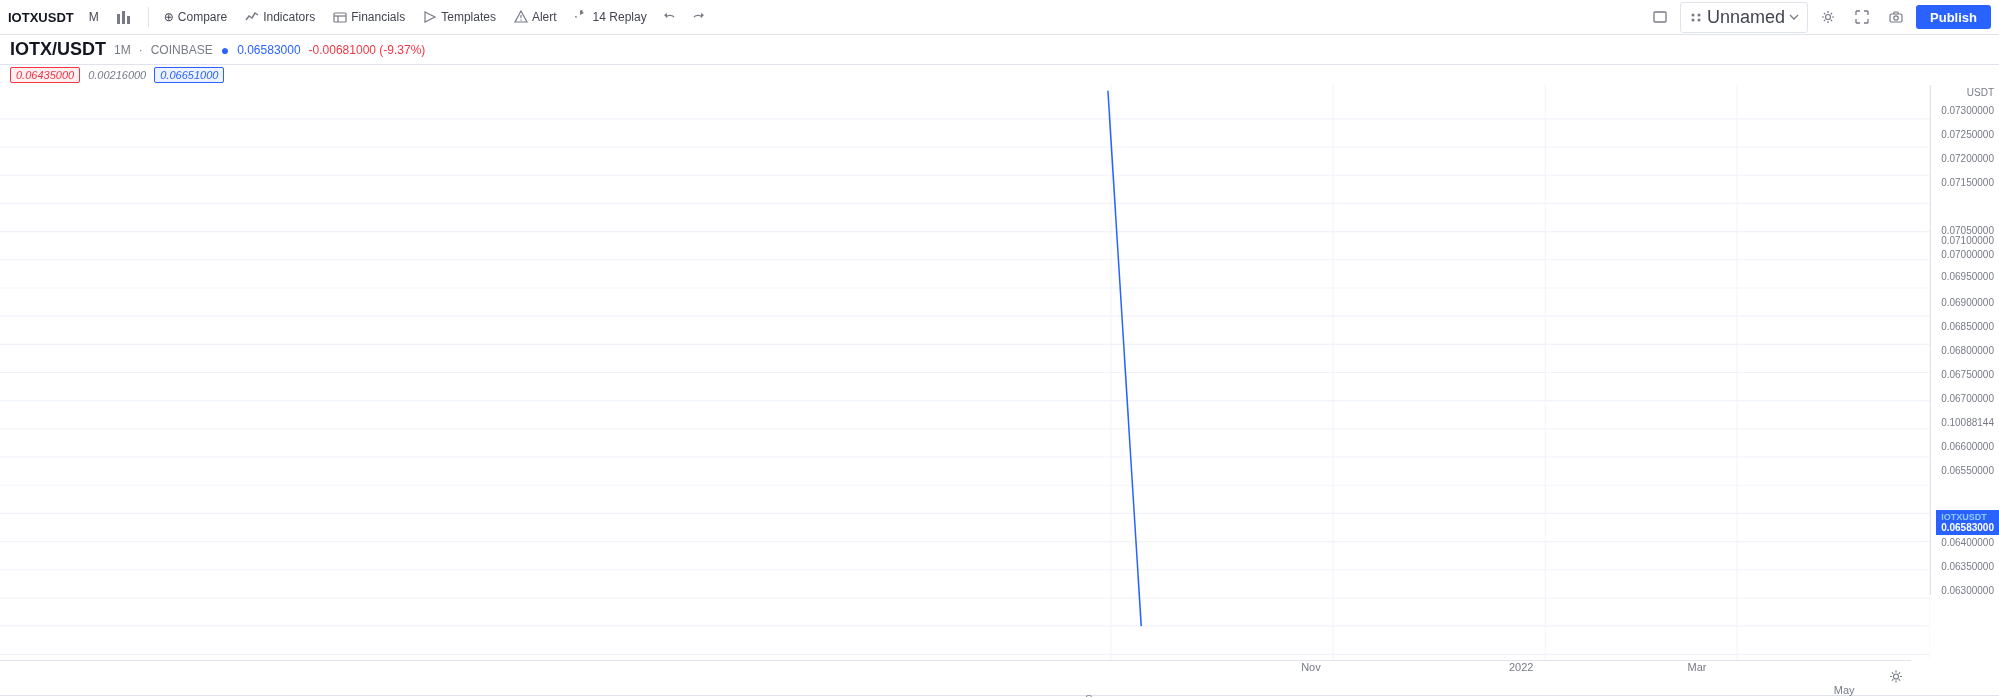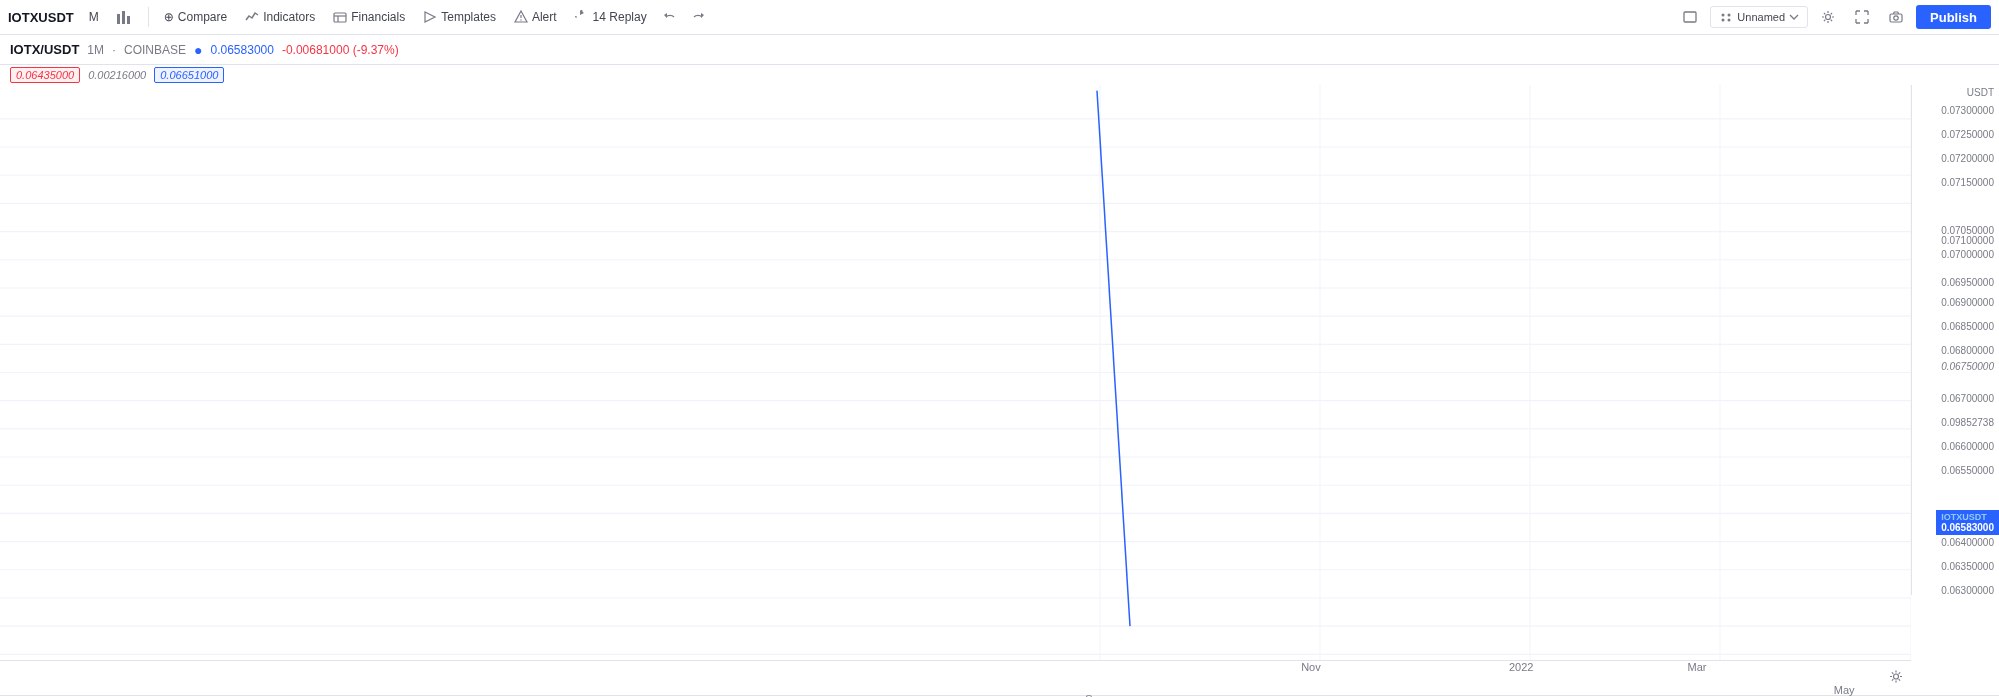--- a/index.html
+++ b/index.html
@@ -77,36 +77,36 @@
       border: 1px solid transparent;
     }
     .unnamed-btn {
       display: flex;
       align-items: center;
       gap: 4px;
       padding: 4px 8px;
       border: 1px solid #e0e3eb;
       border-radius: 3px;
       cursor: pointer;
-      font-size: 11px;
+      font-size: 18px;
       color: #434651;
       background: #fff;
     }
 
     
     #symbol-bar {
       display: flex;
       align-items: center;
       height: 30px;
       padding: 0 10px;
       gap: 8px;
       border-bottom: 1px solid #e0e3eb;
       background: #fff;
     }
-    .symbol-name { font-weight: 700; font-size: 13px; color: #131722; }
+    .symbol-name { font-weight: 700; font-size: 18px; color: #131722; }
     .symbol-tf { font-size: 12px; color: #787b86; }
     .symbol-exchange { font-size: 12px; color: #787b86; }
     .dot { color: #2962ff; font-size: 14px; }
     .price-main { color: #2962ff; font-size: 12px; font-weight: 500; }
     .price-change { color: #f23645; font-size: 12px; }
 
     
     #ohlc-row {
       display: flex;
       align-items: center;
@@ -132,21 +132,21 @@
       width: 100%;
       height: calc(697px - 35px - 30px - 22px - 35px);
     }
     #chart-area {
       flex: 1;
       position: relative;
       background: #ffffff;
       overflow: hidden;
     }
     #price-axis {
-      width: 88px;
+      width: 69px;
       background: #ffffff;
       border-left: 1px solid #e0e3eb;
       display: flex;
       flex-direction: column;
       padding: 0;
       position: relative;
     }
     .price-tick {
       position: absolute;
       right: 5px;
@@ -363,27 +363,27 @@
 
     <div style="position:absolute; top:2px; right:5px; font-size:10px; color:#787b86;">USDT</div>
 
     <div class="price-tick" style="top:20px;">0.07300000</div>
     <div class="price-tick" style="top:44px;">0.07250000</div>
     <div class="price-tick" style="top:68px;">0.07200000</div>
     <div class="price-tick" style="top:92px;">0.07150000</div>
     <div class="price-tick" style="top:116px;margin-top:34px;">0.07100000</div>
     <div class="price-tick" style="top:140px;">0.07050000</div>
     <div class="price-tick" style="top:164px;">0.07000000</div>
-    <div class="price-tick" style="top:192px;">0.06950000</div>
+    <div class="price-tick" style="top:186px;">0.06950000</div>
     <div class="price-tick" style="top:212px;">0.06900000</div>
     <div class="price-tick" style="top:236px;">0.06850000</div>
     <div class="price-tick" style="top:260px;">0.06800000</div>
-    <div class="price-tick" style="top:276px;font-style:italic;">0.06750000</div>
+    <div class="price-tick" style="top:284px;">0.06750000</div>
     <div class="price-tick" style="top:308px;">0.06700000</div>
-    <div class="price-tick" style="top:332px;">0.09852738</div>
+    <div class="price-tick" style="top:332px;">0.10088144</div>
     <div class="price-tick" style="top:356px;">0.06600000</div>
     <div class="price-tick" style="top:380px;">0.06550000</div>
     <div class="price-tick" style="top:388px;margin-top:41px;">0.06500000</div>
     <div class="price-tick" style="top:428px;">0.06450000</div>
     <div class="price-tick" style="top:452px;text-align:center;">0.06400000</div>
     <div class="price-tick" style="top:476px;">0.06350000</div>
     <div class="price-tick" style="top:500px;">0.06300000</div>
 
     <div style="position:absolute; bottom:60px; right:0; background:#2962ff; color:#fff; font-size:10px; padding:2px 5px; font-weight:600; white-space:nowrap;">
       <div style="font-size:9px; color:#90caf9;">IOTXUSDT</div>

